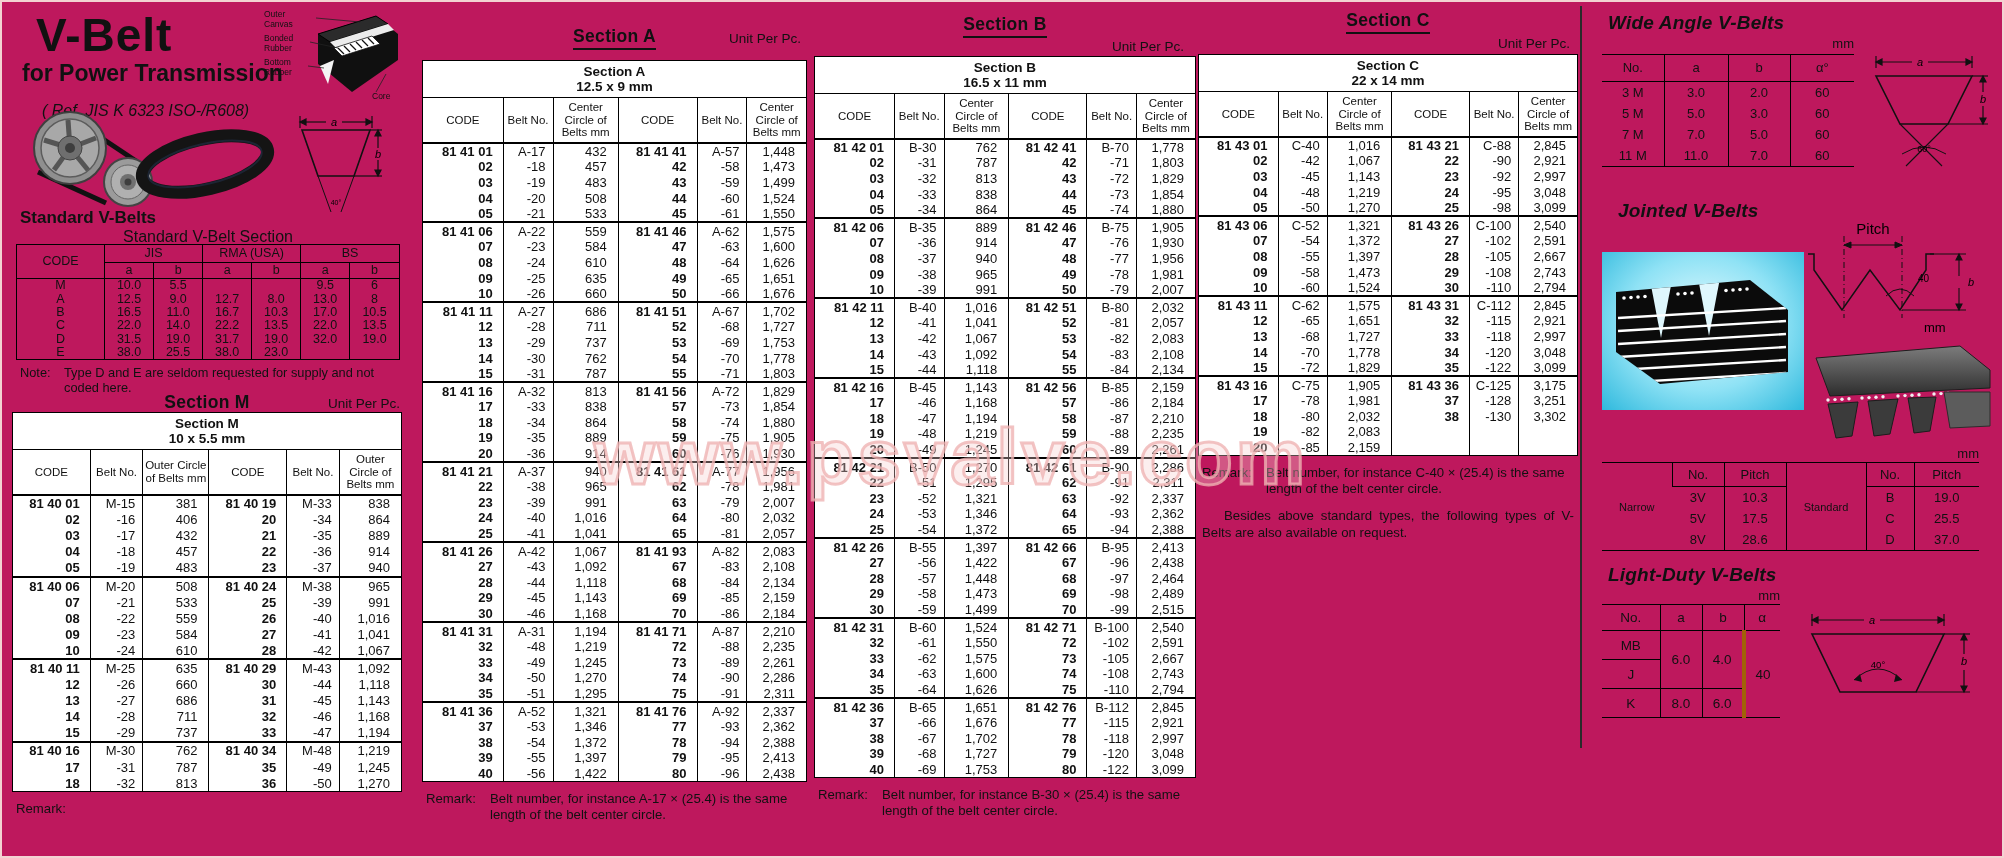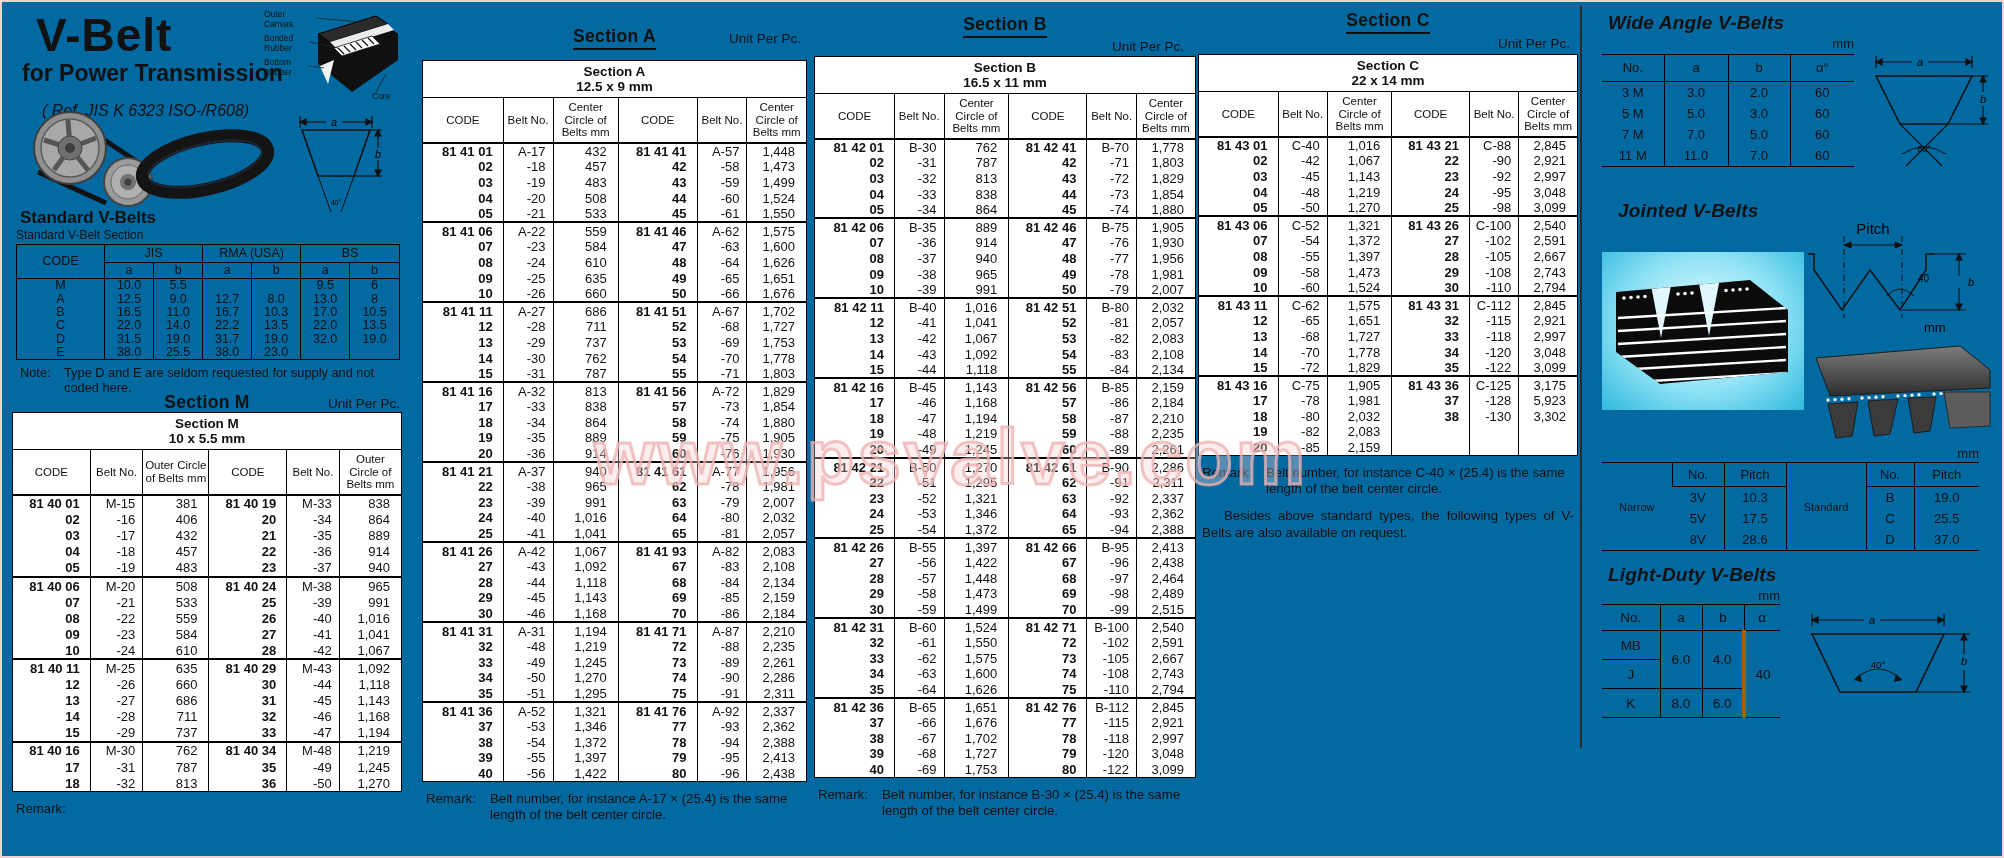--- a/index.html
+++ b/index.html
@@ -1,16 +1,16 @@
 <!DOCTYPE html>
 <html><head>
 <meta charset="utf-8">
 <style>
   html,body{margin:0;padding:0;background:#ffffff}
-  #page{position:relative;width:2004px;height:858px;background:#0369a1;
+  #page{position:relative;width:2004px;height:858px;background:#be185d;
         font-family:"Liberation Sans",sans-serif;color:#111;
         border:2px solid #f3d2d2;box-sizing:border-box;overflow:hidden}
   .abs{position:absolute}
   .col{position:absolute}
 
   
   .big-title{font-size:46px;font-weight:bold;letter-spacing:1px}
   .sub-title{font-size:23px;font-weight:bold}
   .ref-line{font-size:16px;font-weight:normal;font-style:italic}
   .std-label{font-size:17px;font-weight:bold}
@@ -31,21 +31,21 @@
   .sec-table td.circ{text-align:right;padding-right:11px}
 
   .remark{display:flex;gap:8px;font-size:13.2px;margin-top:9px;padding:0 4px;line-height:16px}
   .remark .rlabel{flex:0 0 56px}
   .remark .rtext{flex:1}
   .extra{font-size:13.2px;line-height:17px;margin-top:10px;padding:0 4px;text-indent:22px;text-align:justify}
   .note{display:flex;gap:6px;font-size:12.8px;line-height:14.5px;padding:0 2px}
   .note .nlabel{flex:0 0 38px}
 
   
-  .std-title{font-size:12px;text-align:left}
+  .std-title{font-size:16px;text-align:center}
   .std-table{border-collapse:collapse;table-layout:fixed;width:100%;border:1.5px solid #000}
   .std-table td{border-left:1px solid #000;border-right:1px solid #000;text-align:center;font-size:12.5px;height:13.4px;line-height:13px;padding:0 2px;white-space:nowrap}
   .std-table tr.gh td{border-bottom:1px solid #000;height:17px}
   .std-table tr.ab td{border-bottom:1.5px solid #000;height:15px}
 
   
   .wa-table{border-collapse:collapse;table-layout:fixed;width:252px;border-top:1.5px solid #000;border-bottom:1.5px solid #000}
   .wa-table td{text-align:center;font-size:13px;height:19px;line-height:18px}
   .wa-table td+td{border-left:1px solid #000}
   .wa-table tr.hh td{border-bottom:1px solid #000;height:24px}
@@ -1353,21 +1353,21 @@
             <td class="code">81 43 36</td>
             <td class="belt">C-125</td>
             <td class="circ">3,175</td>
           </tr>
           <tr>
             <td class="code">17</td>
             <td class="belt">-78</td>
             <td class="circ">1,981</td>
             <td class="code">37</td>
             <td class="belt">-128</td>
-            <td class="circ">5,923</td>
+            <td class="circ">3,251</td>
           </tr>
           <tr>
             <td class="code">18</td>
             <td class="belt">-80</td>
             <td class="circ">2,032</td>
             <td class="code">38</td>
             <td class="belt">-130</td>
             <td class="circ">3,302</td>
           </tr>
           <tr>

